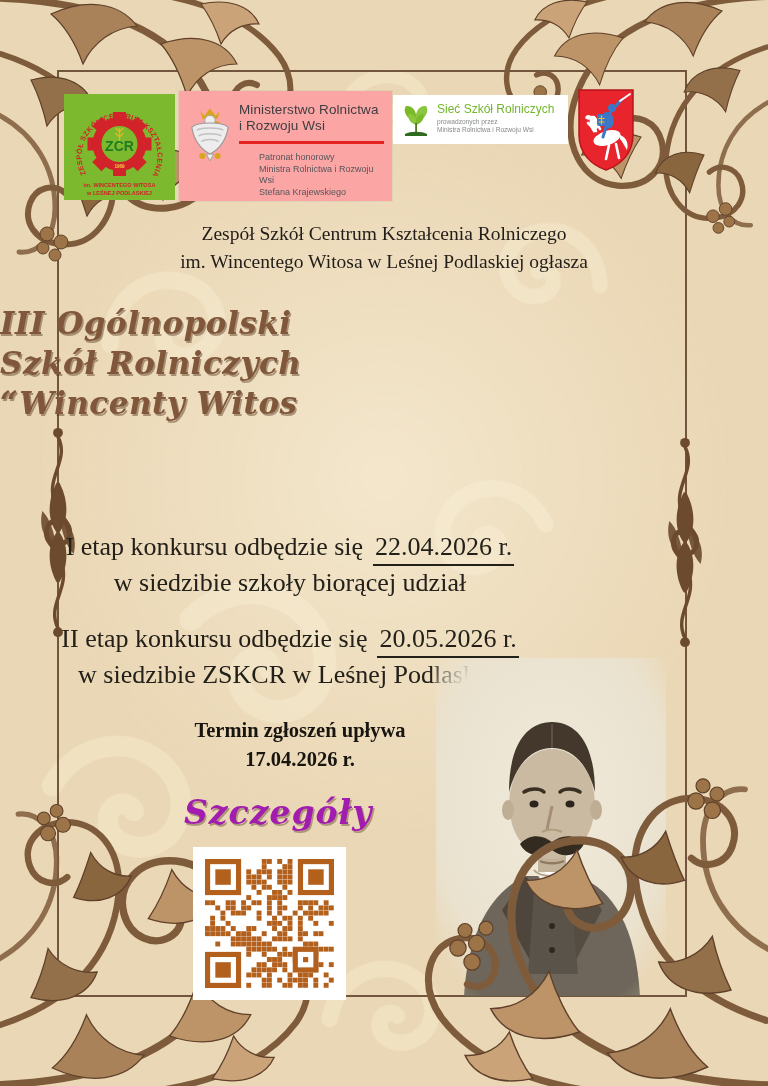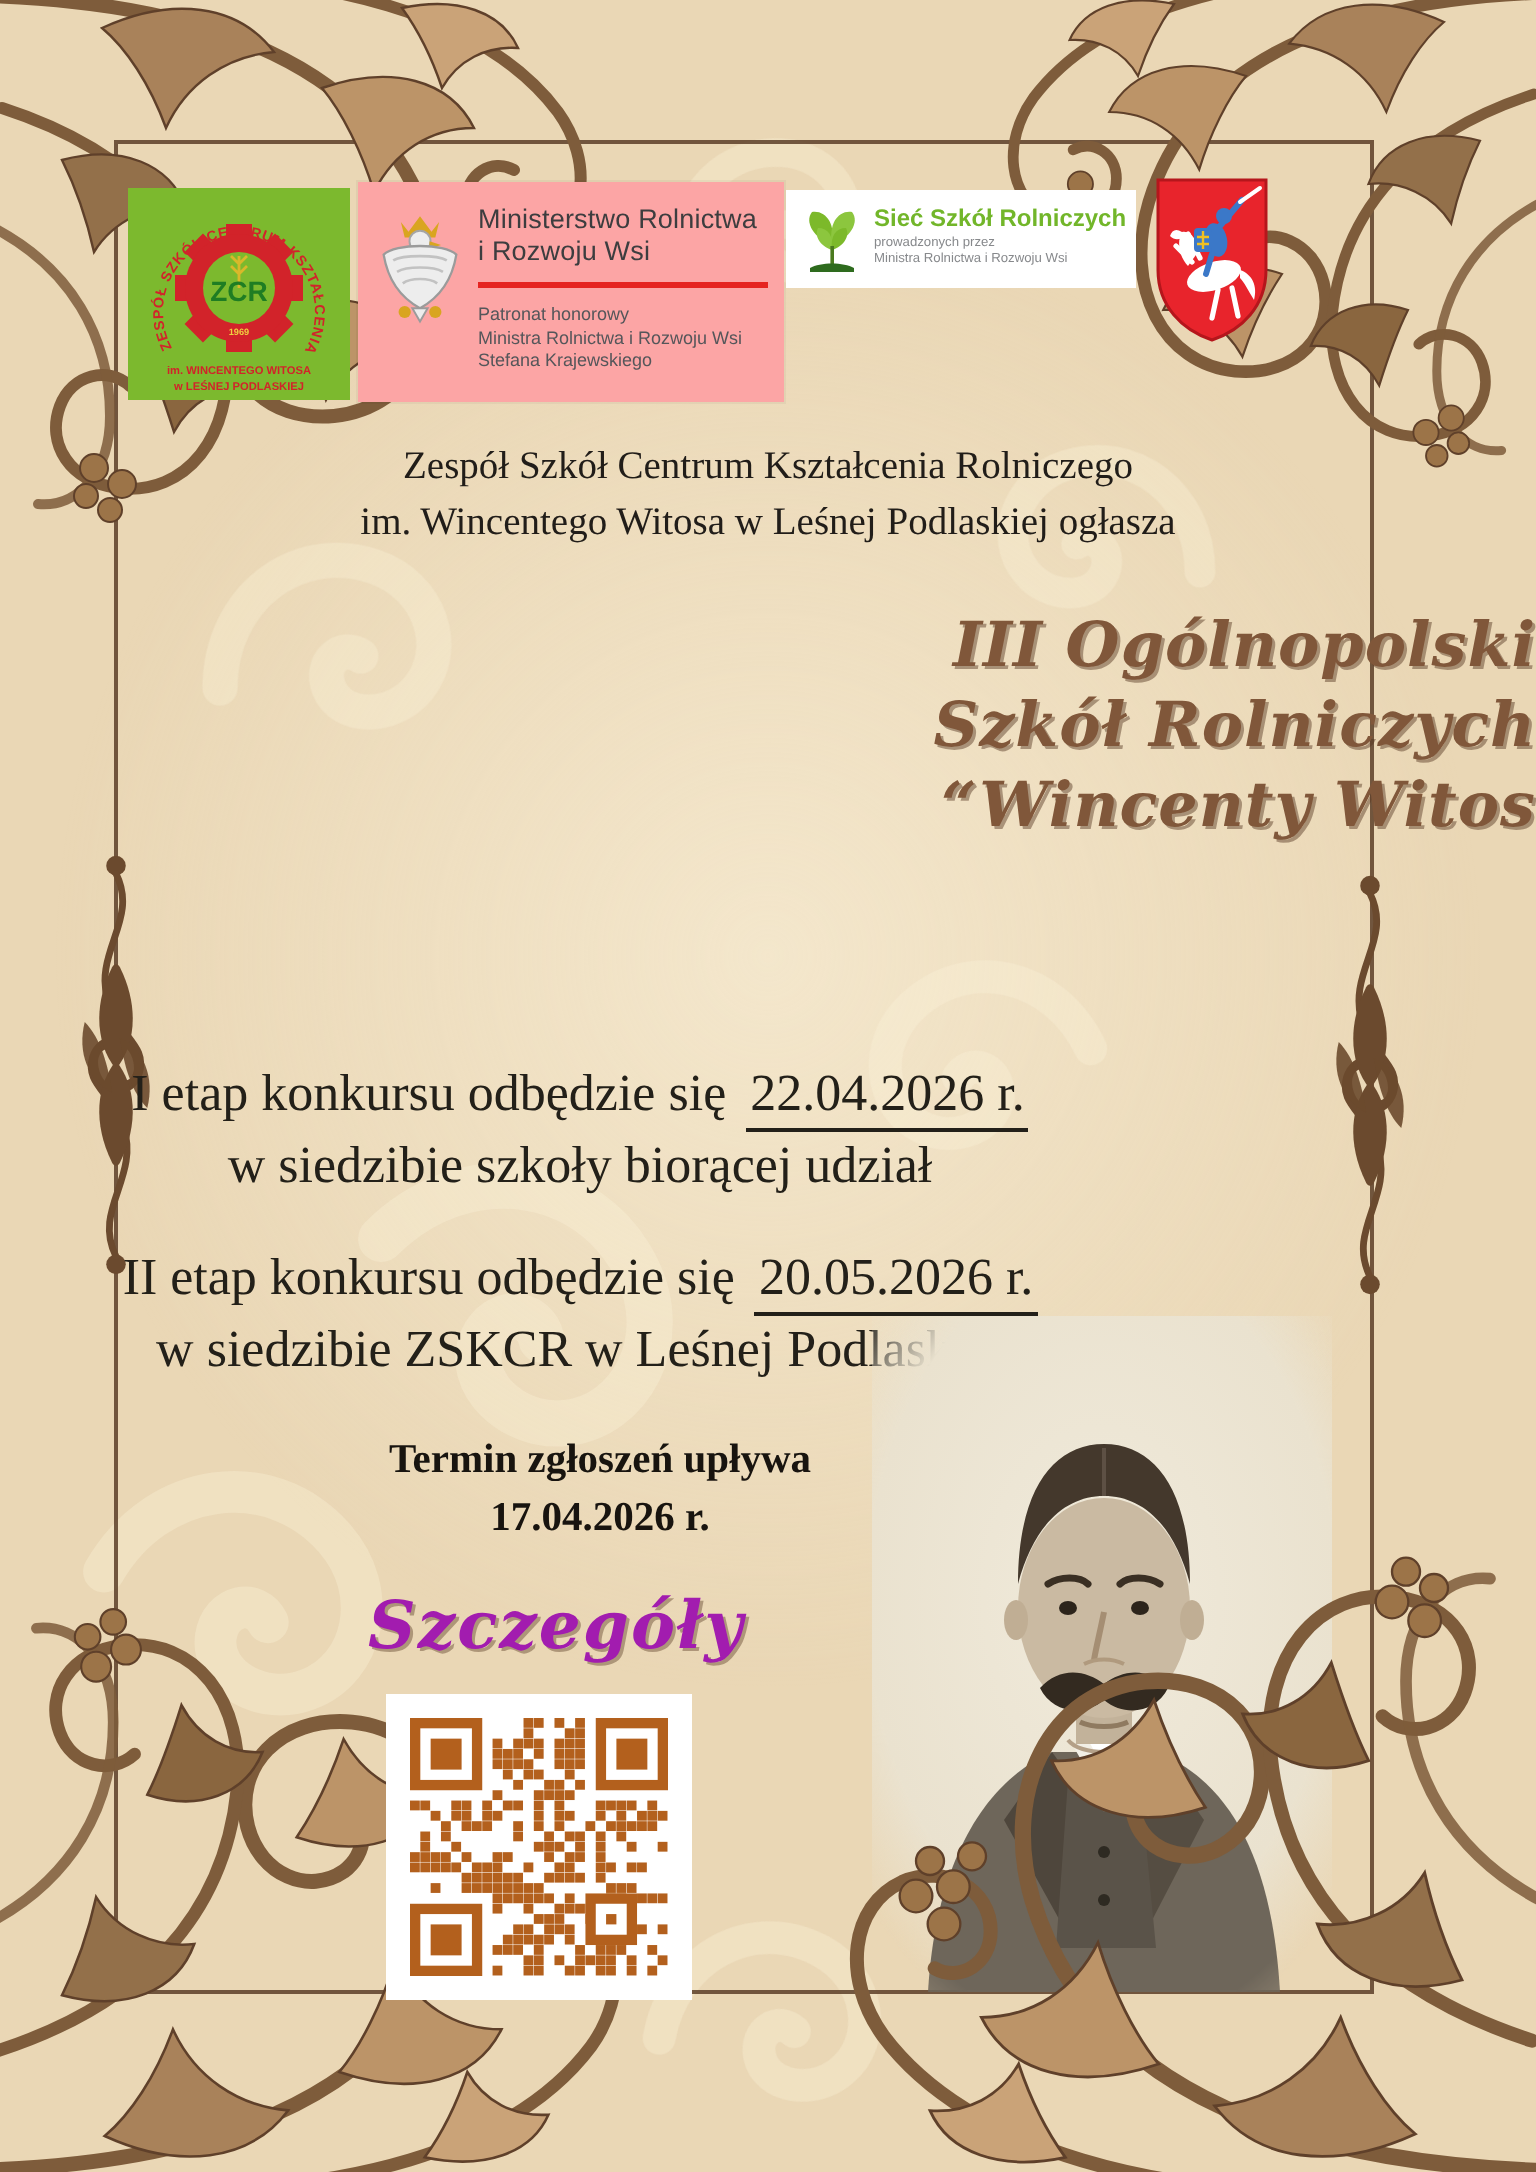--- a/index.html
+++ b/index.html
@@ -31,35 +31,35 @@
   .logo-school{left:64px; top:94px; width:111px; height:106px; background:#7cb92e;}
   .logo-ministry{left:179px; top:91px; width:213px; height:110px; background:#fca5a5; box-shadow:0 0 0 1px rgba(0,0,0,.04);}
   .logo-network{left:393px; top:95px; width:175px; height:49px; background:#fff;}
   .logo-crest{left:576px; top:87px; width:60px; height:86px;}
 
   .ministry-inner{position:relative; width:100%; height:100%;}
   .ministry-eagle{position:absolute; left:9px; top:12px; width:44px; height:62px;}
   .ministry-text{position:absolute; left:60px; top:11px; right:8px;}
   .ministry-title{font-size:13.5px; line-height:16px; color:#3d3d3f; letter-spacing:.1px;}
   .ministry-rule{height:3px; background:#e52421; margin:7px 0 8px 0;}
-  .ministry-patronage{font-size:9px; line-height:11.5px; color:#55565a;}
+  .ministry-patronage{font-size:9px; line-height:11.5px; color:#55565a;margin-left:20px;}
 
   .network-inner{position:relative; width:100%; height:100%;}
   .network-icon{position:absolute; left:6px; top:7px; width:34px; height:36px;}
   .network-text{position:absolute; left:44px; top:7px; right:4px;}
-  .network-title{font-size:12px; font-weight:bold; color:#72b62a; line-height:14px;}
+  .network-title{font-size:12px; font-weight:normal; color:#72b62a; line-height:14px;}
   .network-sub{font-size:6.6px; color:#87898c; line-height:8px; margin-top:2px;}
 
   
   .announcement{position:absolute; left:0; right:0; top:220px; z-index:3; text-align:center;
     font-size:19.5px; line-height:28px; color:#211d19;}
-  .title-block{position:absolute; left:0; right:0; top:303px; z-index:3; text-align:right;
+  .title-block{position:absolute; left:0; right:0; top:303px; z-index:3; text-align:left;
     font-family:"DejaVu Serif", serif; font-weight:bold; font-style:italic;
     font-size:31px; line-height:40px; color:#80573a; letter-spacing:.5px;
-    text-shadow:1.5px 1.5px 0 rgba(82,52,30,.45);padding-left:36px;}
+    text-shadow:1.5px 1.5px 0 rgba(82,52,30,.45);}
   .stage{position:absolute; left:50px; width:480px; z-index:3; text-align:center;
     font-size:26px; line-height:33px; color:#232019;}
   .stage-1{top:530px;} .stage-2{top:622px;}
   .stage-date{display:inline-block; margin-left:10px; border-bottom:2px solid #232019; padding:0 2px 1px 2px;}
   .deadline{position:absolute; left:115px; top:716px; width:370px; z-index:3; text-align:center;
     font-weight:bold; font-size:20.5px; line-height:29px; color:#18140f;}
   .details-label{position:absolute; left:184px; top:793px; z-index:3;
     font-family:"DejaVu Serif", serif; font-weight:bold; font-style:italic;
     font-size:33px; color:#a21caf; letter-spacing:1px;
     text-shadow:1.5px 1.5px 0 rgba(82,52,30,.4);}

